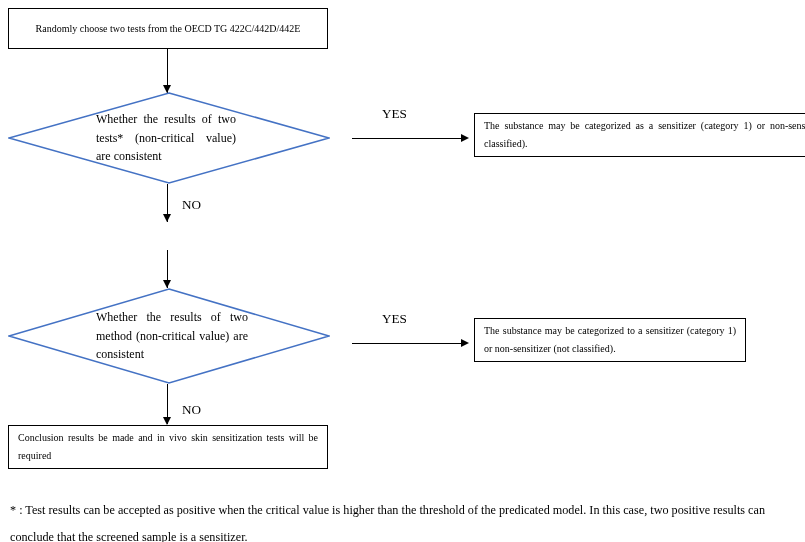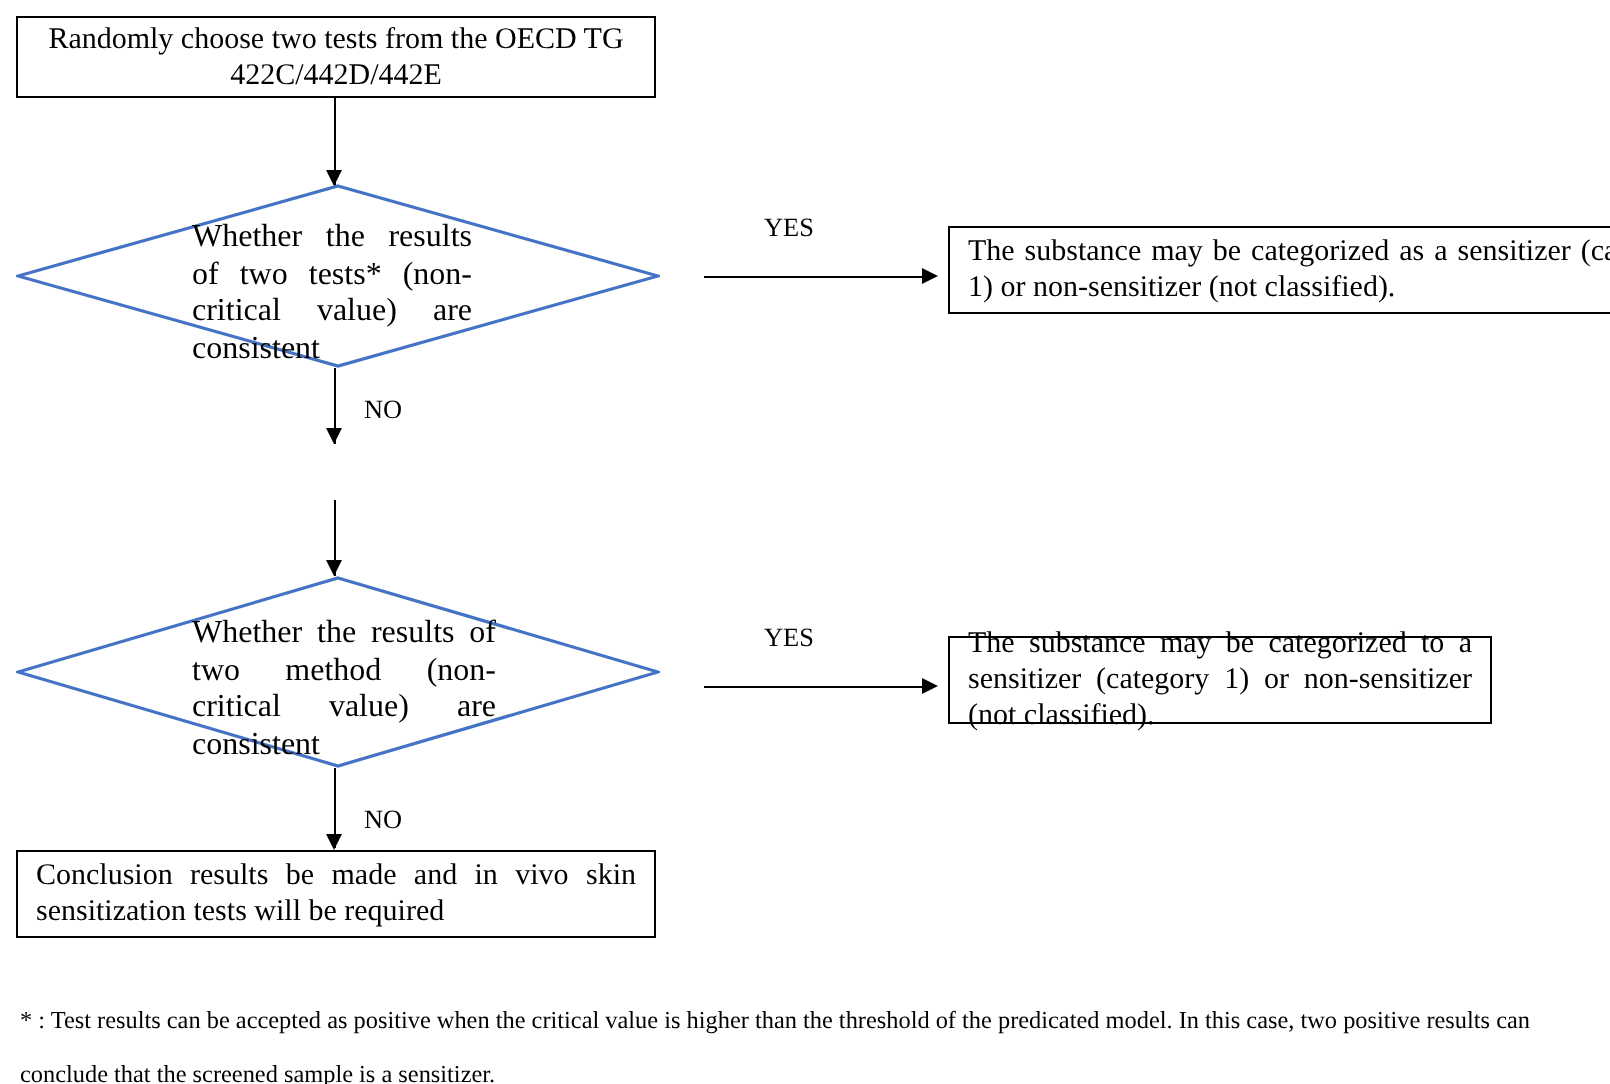--- a/index.html
+++ b/index.html
@@ -26,40 +26,40 @@
     border: 1px solid #000000;
     background: transparent;
     display: flex;
     align-items: center;
     justify-content: center;
   }
   .rect .txt {
     width: 100%;
     padding: 0 9px;
     box-sizing: border-box;
-    font-size: 15px;
+    font-size: 10px;
     line-height: 18px;
   }
   .txt-center { text-align: center; }
   .txt-just   { text-align: justify; text-align-last: left; }
 
   
   .diamond {
     position: absolute;
   }
   .diamond svg {
     position: absolute;
     left: 0;
     top: 0;
     display: block;
   }
   .diamond .dtxt {
     position: absolute;
     box-sizing: border-box;
-    font-size: 16px;
+    font-size: 12px;
     line-height: 18.5px;
     text-align: justify;
     text-align-last: left;
   }
 
   
   .vline {
     position: absolute;
     width: 1px;
     background: #000000;

